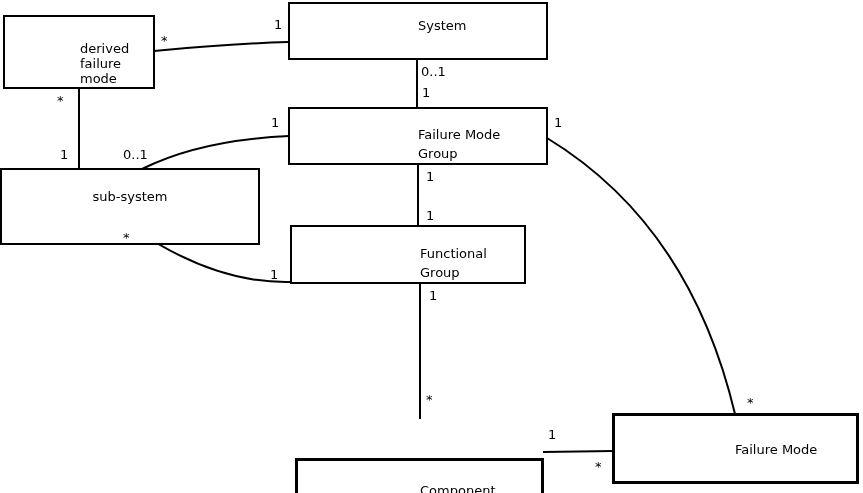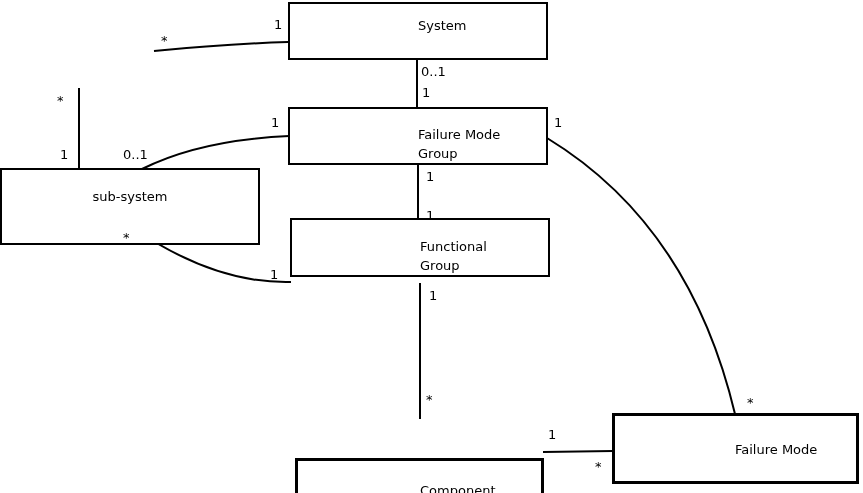--- a/index.html
+++ b/index.html
@@ -52,21 +52,21 @@
     line-height: 16px;
     white-space: nowrap;
     color: #000000;
   }
 
   
   #box-dfm       { left: 3px;   top: 15px;  width: 152px; height: 74px; }
   #box-system    { left: 288px; top: 2px;   width: 260px; height: 58px; }
   #box-fmg       { left: 288px; top: 107px; width: 260px; height: 58px; }
   #box-subsystem { left: 0px;   top: 168px; width: 260px; height: 77px; }
-  #box-fg        { left: 290px; top: 218px; width: 260px; height: 59px; }
+  #box-fg        { left: 290px; top: 225px; width: 236px; height: 59px; }
   #box-component { left: 295px; top: 418px; width: 249px; height: 74px; margin-top: 40px; }
   #box-fm        { left: 612px; top: 413px; width: 247px; height: 71px; }
 
   
   #box-dfm .box-label       { left: 75px;  top: 24px; }
   #box-system .box-label    { left: 128px; top: 14px; }
   #box-fmg .box-label       { left: 128px; top: 16px; }
   #box-subsystem .box-label { top: 19px; }
   #box-fg .box-label        { left: 128px; top: 17px; }
   #box-component .box-label { left: 122px; top: 22px; }
@@ -102,20 +102,27 @@
     <path d="M417,60 L417,108"></path>
     <path d="M79,88 L79,169"></path>
     <path d="M142,169 Q200,140 289,136"></path>
     <path d="M418,164 L418,226"></path>
     <path d="M133,228 Q215,284 291,282"></path>
     <path d="M420,283 L420,419"></path>
     <path d="M543,452 L613,451"></path>
     <path d="M547,138 Q690,225 735,414"></path>
   </svg>
 
+  <div class="box" id="box-dfm">
+    <div class="box-label">
+      <div>derived</div>
+      <div>failure</div>
+      <div>mode</div>
+    </div>
+  </div>
 
   <div class="box" id="box-system">
     <div class="box-label">
       <div>System</div>
     </div>
   </div>
 
   <div class="box" id="box-fmg">
     <div class="box-label lh19">
       <div>Failure Mode</div>

